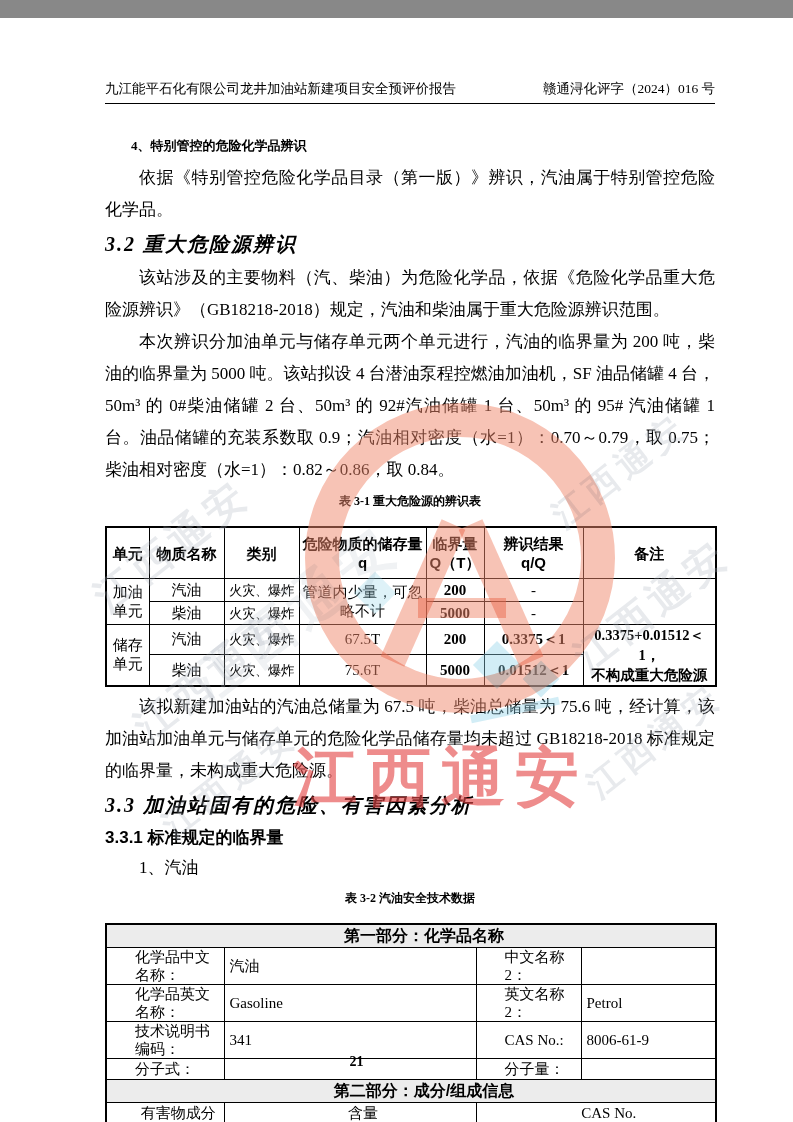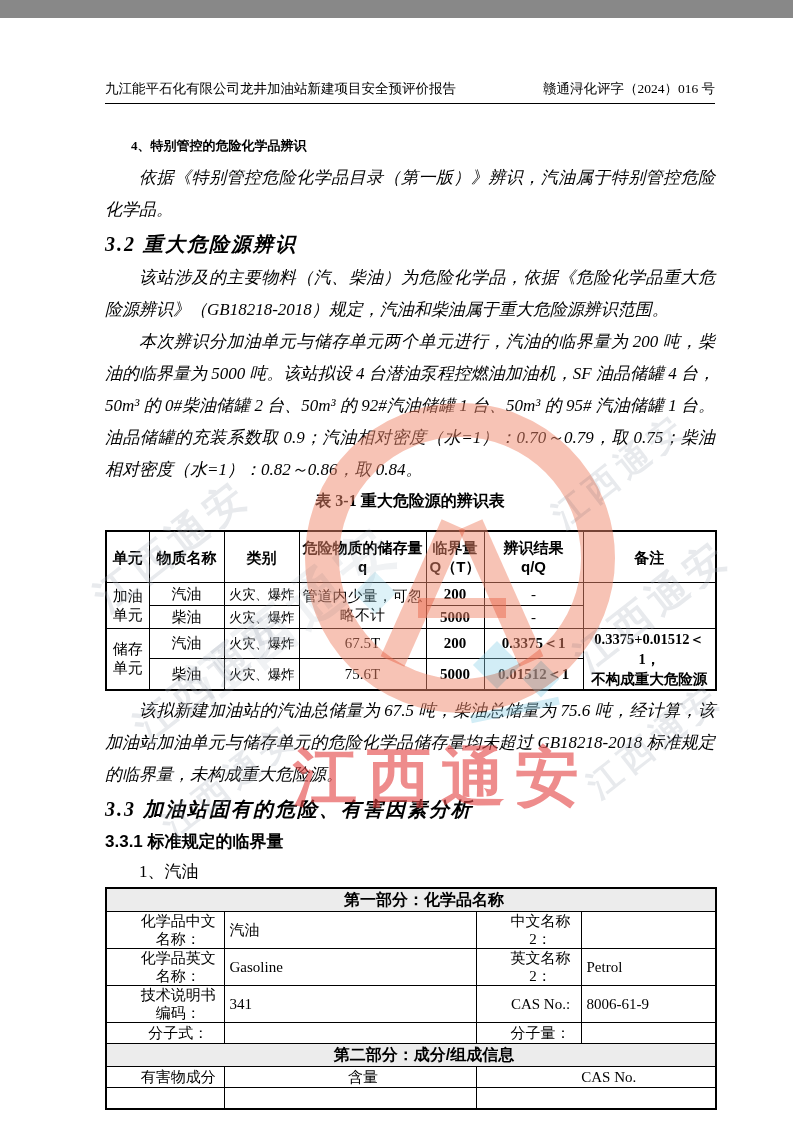--- a/index.html
+++ b/index.html
@@ -10,49 +10,49 @@
   }
   
   .hdr{
     position:absolute; top:62px; left:105px; width:610px;
     display:flex; justify-content:space-between; align-items:flex-end;
     border-bottom:1.5px solid #000; padding-bottom:5px;
     font-size:13.5px; white-space:nowrap;
   }
   
   .content{position:absolute; top:105px; left:105px; width:610px; z-index:1;}
-  .p{font-size:17px; line-height:32px; text-align:justify; text-indent:2em; margin:0;font-style:italic;}
+  .p{font-size:17px; line-height:32px; text-align:justify; text-indent:2em; margin:0;}
   .h-serif{font-size:13px; font-weight:bold; text-indent:2em; line-height:33px; margin:6px 0 0 0;}
   .h-kai{font-size:20px; font-weight:bold; font-style:italic; line-height:36px; margin:0; letter-spacing:2px;}
   .h-hei{font-size:17px; font-weight:bold; font-style:normal; line-height:30px; margin:0;
          font-family:"Liberation Sans","DejaVu Sans",sans-serif;}
   .h-num{font-size:17px; line-height:30px; text-indent:2em; margin:0;}
-  .cap{text-align:center; font-weight:bold; font-size:16px; line-height:26px; margin-top:2px;}
+  .cap{text-align:center; font-weight:bold; font-size:12px; line-height:26px; margin-top:2px;}
   .mt4{margin-top:4px;}
   
   table{border-collapse:collapse; table-layout:fixed; width:610px; border:2px solid #000;}
   td,th{border:1px solid #000; padding:0 2px; overflow:hidden; vertical-align:middle;}
   
   .t1 th{
     font-family:"Liberation Sans","DejaVu Sans",sans-serif;
     font-weight:bold; font-size:15px; line-height:19px; text-align:center; height:46px; padding:2px;
   }
   .t1 td{font-size:15px; text-align:center; height:22px; line-height:19px;}
   .t1 .cat{font-size:13.5px; letter-spacing:-0.5px;}
   .t1 .num{font-weight:bold;}
   .t1 .rmk{font-weight:bold; font-size:14.5px; line-height:20px;}
   .t1 .rmk .hei{font-family:"Liberation Sans","DejaVu Sans",sans-serif;}
   
   .t2 td{font-size:15px; line-height:18px;padding-left:28px;}
   .t2 .part{
     background:#ececec; text-align:center; font-weight:bold; font-size:16px; height:22px;
     font-family:"Liberation Sans","DejaVu Sans",sans-serif;
   }
-  .t2 .lab1{text-align:center; height:20px;}
-  .t2 .lab2{text-align:center; padding-right:4px; height:20px;}
+  .t2 .lab1{height:20px;}
+  .t2 .lab2{text-align:left; padding-right:4px; height:20px;}
   .t2 .val{text-align:left; padding-left:5px; height:20px;}
   .t2 .colh{text-align:center; height:20px;}
   
   .pageno{position:absolute; top:1036px; left:0; width:713px; text-align:center;
           font-size:14px; font-weight:bold;}
   
   .wm-layer{position:absolute; inset:0; z-index:2; pointer-events:none;}
   .wm-red{
     position:absolute; left:293px; top:716px;
     font-size:64px; font-weight:bold; letter-spacing:10px; white-space:nowrap;
@@ -174,20 +174,21 @@
       </tr>
     </tbody>
       </table>
 
     <p class="p mt4">该拟新建加油站的汽油总储量为 67.5 吨，柴油总储量为 75.6 吨，经计算，该加油站加油单元与储存单元的危险化学品储存量均未超过 GB18218-2018 标准规定的临界量，未构成重大危险源。</p>
 
     <p class="h-kai">3.3 加油站固有的危险、有害因素分析</p>
     <p class="h-hei">3.3.1 标准规定的临界量</p>
     <p class="h-num">1、汽油</p>
 
+    <p class="cap">表 3-2 汽油安全技术数据</p>
 
     <table class="t2">
       <colgroup>
         <col style="width:118px">
           <col style="width:252px">
           <col style="width:105px">
           <col style="width:135px">
       </colgroup>
       <tbody>
           <tr>

